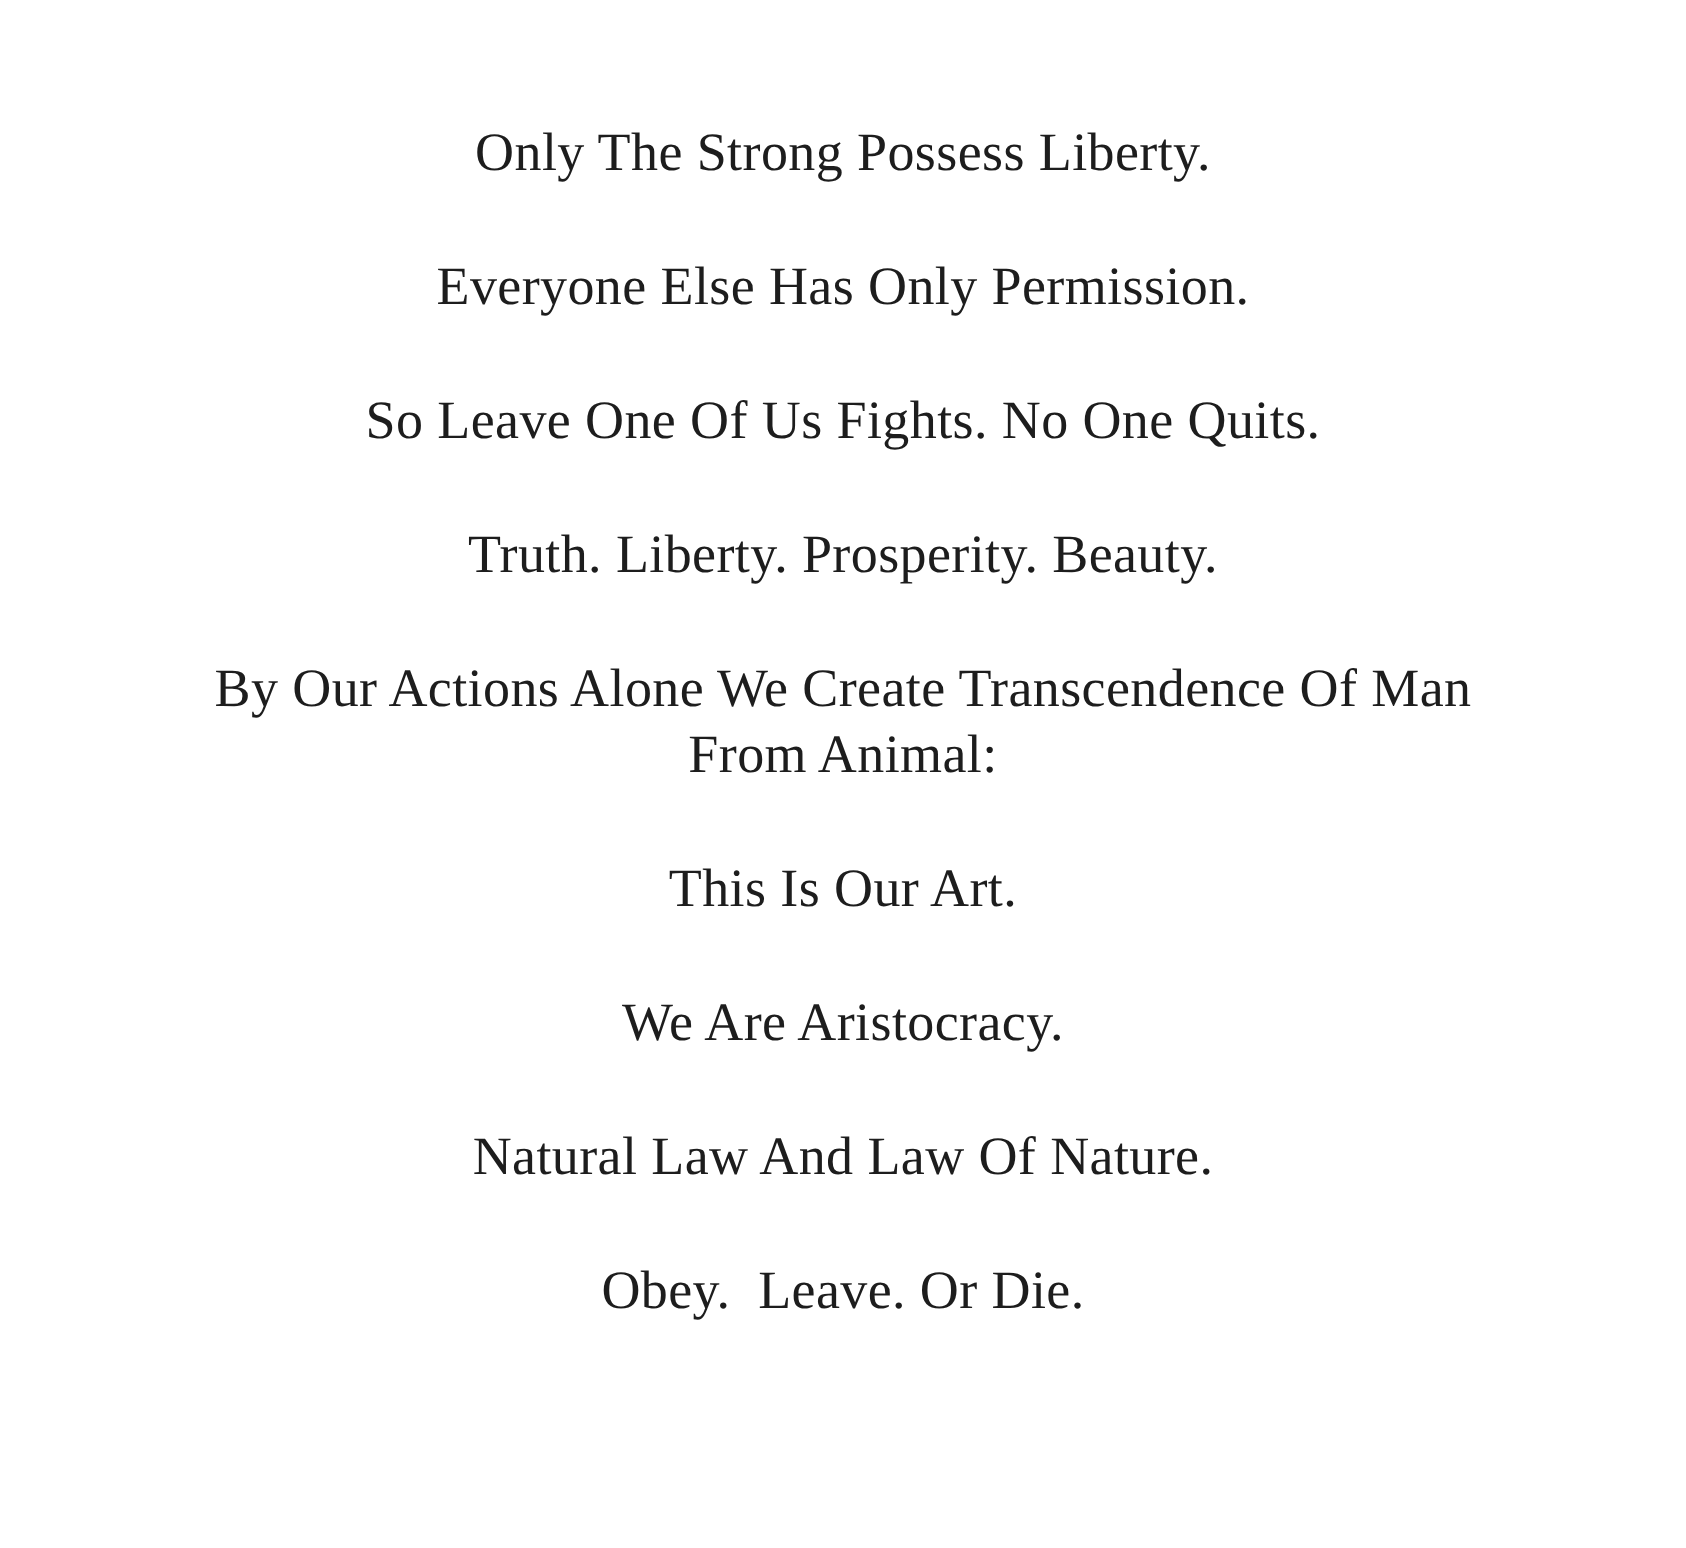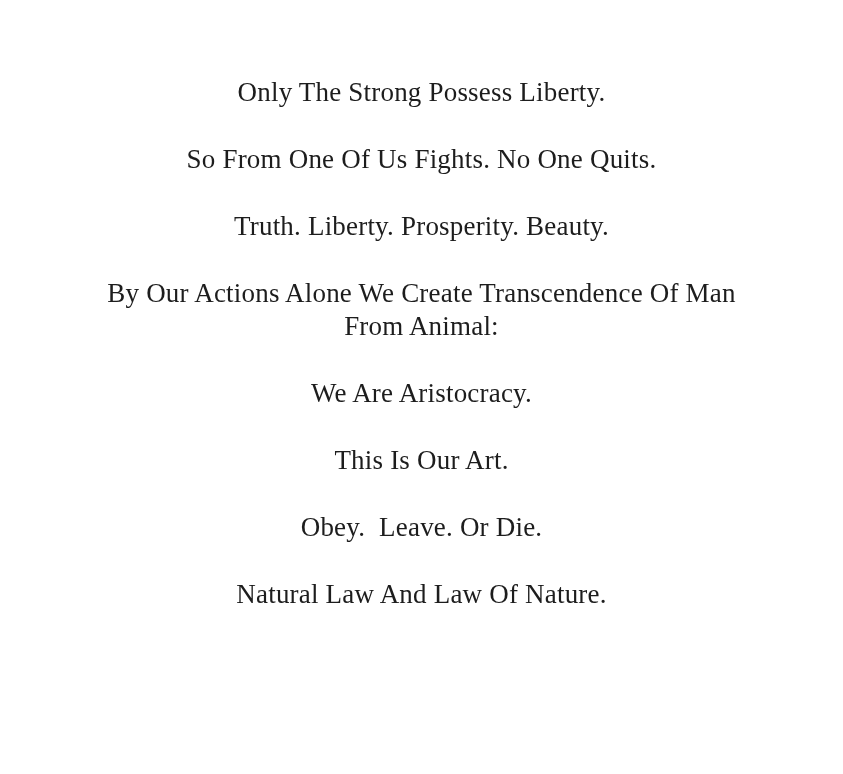--- a/index.html
+++ b/index.html
@@ -10,21 +10,21 @@
     width: 843px;
     height: 774px;
     background: #ffffff;
     overflow: hidden;
     font-family: "Liberation Serif", "DejaVu Serif", serif;
   }
   .page {
     width: 843px;
     height: 764px;
     box-sizing: border-box;
-    padding-top: 76px;
+    padding-top: 60px;
     display: block;
   }
   .manifesto {
     width: 656px;
     margin: 0 auto;
     text-align: center;
   }
   .manifesto p {
     margin: 0 0 34px 0;
     font-size: 27px;
@@ -38,21 +38,22 @@
     margin-bottom: 0;
   }
 </style>
 </head>
 <body>
 
 <div class="page">
   <div class="manifesto">
 
   <p>Only The Strong Possess Liberty.</p>
-      <p>So From One Of Us Fights. No One Quits.</p>
+      <p>Everyone Else Has Only Permission.</p>
+      <p>So Leave One Of Us Fights. No One Quits.</p>
       <p>Truth. Liberty. Prosperity. Beauty.</p>
       <p>By Our Actions Alone We Create Transcendence Of Man From Animal:</p>
+      <p>This Is Our Art.</p>
       <p>We Are Aristocracy.</p>
-      <p>This Is Our Art.</p>
+      <p>Natural Law And Law Of Nature.</p>
       <p>Obey.  Leave. Or Die.</p>
-      <p>Natural Law And Law Of Nature.</p>
     </div>
 </div>
 
 </body></html>

